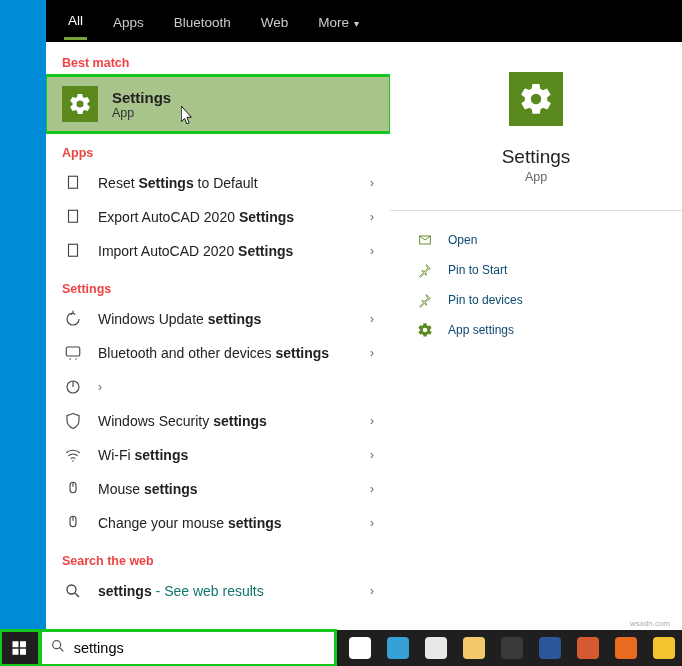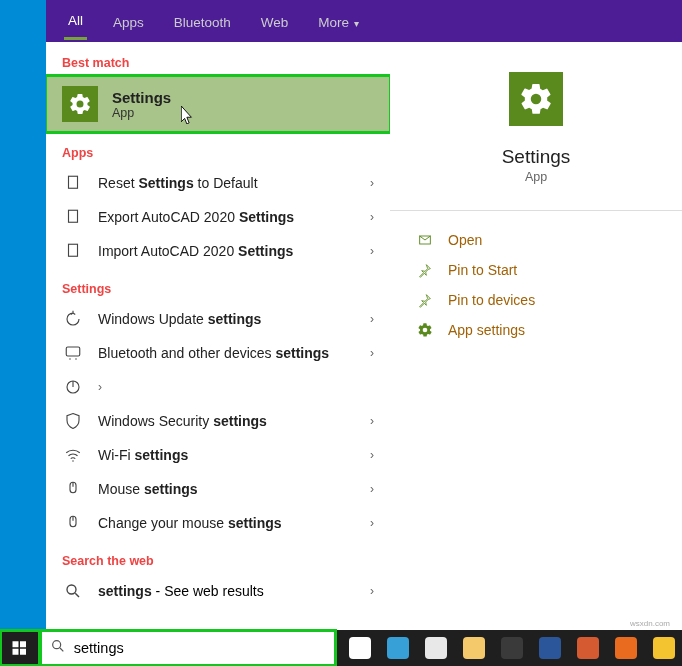--- a/index.html
+++ b/index.html
@@ -4,21 +4,21 @@
 <style>
 * { margin: 0; padding: 0; box-sizing: border-box; font-family: "Segoe UI", Arial, sans-serif; }
 body { width: 682px; height: 666px; background: #008bd6; position: relative; overflow: hidden; }
 
 .search-panel {
   position: absolute; left: 46px; top: 0; width: 636px; height: 630px;
   background: #fff; display: flex; flex-direction: column;
 }
 
 .tabs {
-  background: #4c1d95; display: flex; align-items: center; height: 42px;
+  background: #000000; display: flex; align-items: center; height: 42px;
   padding: 0 18px; gap: 22px; color: #ccc; font-size: 13.5px;
 }
 .tab { cursor: pointer; padding: 11px 4px 9px; }
 .tab.active { color: #fff; border-bottom: 3px solid #76a33a; }
 .more-chev { font-size: 10px; margin-left: 2px; }
 
 .content { flex: 1; display: flex; overflow: hidden; }
 .left-col { width: 344px; overflow-y: auto; border-right: 0; }
 .right-col { flex: 1; padding-top: 30px; display: flex; flex-direction: column; align-items: center; }
 
@@ -39,35 +39,35 @@
 .cursor { position: absolute; left: 135px; top: 30px; width: 14px; height: 18px; pointer-events:none;}
 
 .result-row {
   display: flex; align-items: center; padding: 8px 16px; gap: 14px;
   font-size: 14px; color: #222; cursor: pointer; position: relative;
 }
 .ricon { width: 22px; display: flex; justify-content: center; color: #444; flex-shrink: 0;}
 .ricon svg { width: 18px; height: 18px; }
 .rtext { flex: 1; }
 .rtext .bold { font-weight: 600; }
-.rtext .dim { color: #000000; }
+.rtext .dim { color: #0f766e; }
 .chev { color: #666; font-size: 12px; }
 
 .right-gear {
   width: 54px; height: 54px; background: #5a8a1e; display: flex;
   align-items: center; justify-content: center; color: #fff; margin-bottom: 20px;
 }
 .right-gear svg { width: 36px; height: 36px; }
 .right-title { font-size: 19px; font-weight: 400; color: #222; }
 .right-sub { font-size: 12.5px; color: #666; margin-top: 2px; }
 .divider { width: 100%; border-top: 1px solid #ddd; margin: 26px 0 14px; }
 .action-list { width: 100%; padding: 0 22px; }
 .action-row {
   display: flex; align-items: center; gap: 14px; padding: 7px 4px;
-  font-size: 14px; color: #a16207; cursor: pointer;
+  font-size: 12px; color: #0c4a6e; cursor: pointer;
 }
 .action-row .aicon { width: 18px; color: #5a8a1e; display: flex; justify-content: center; }
 .action-row .aicon svg { width: 16px; height: 16px; }
 
 .taskbar {
   position: absolute; left: 0; bottom: 0; width: 682px; height: 36px;
   background: #1f1f1f; display: flex; align-items: stretch;
 }
 .start-btn {
   width: 46px; display: flex; align-items: center; justify-content: center;

